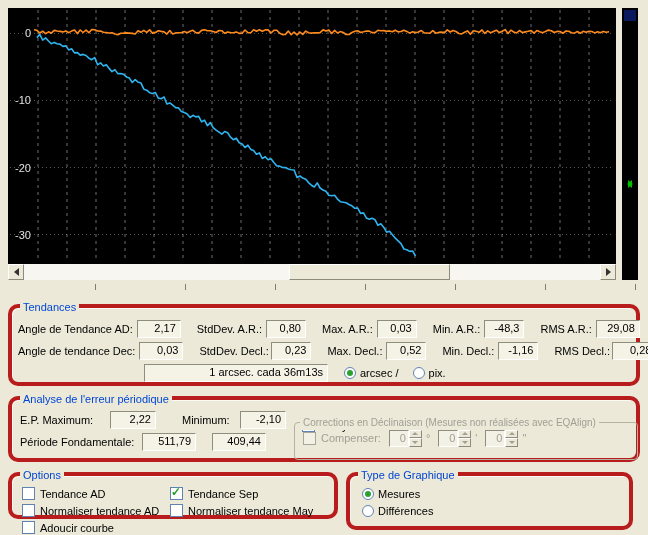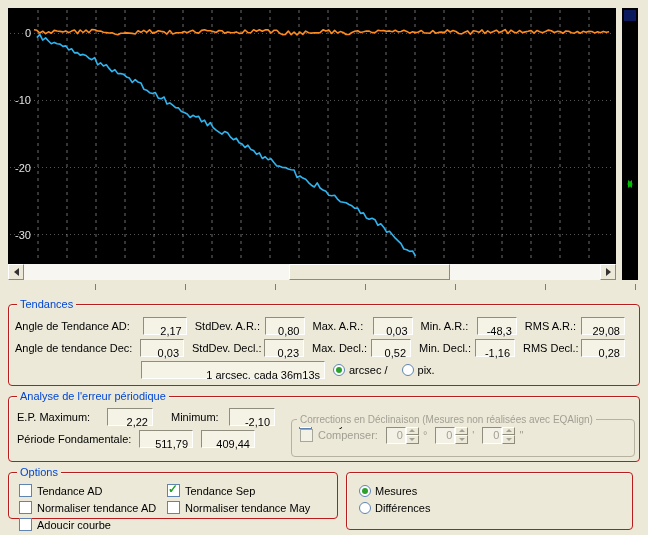--- a/index.html
+++ b/index.html
@@ -13,27 +13,27 @@
 .gtri.l{border-right:5px solid #00BE00;margin-right:-2px}
 .gtri.r{border-left:5px solid #00BE00;margin-left:-2px}
 .hscroll{position:absolute;left:8px;top:264px;width:608px;height:16px;display:flex;background:#F7F6F1}
 .sb-btn{width:16px;height:16px;background:#ECE9D8;border:1px solid;border-color:#FFF #8D8B7B #8D8B7B #FFF;display:flex;align-items:center;justify-content:center;flex:none;cursor:pointer}
 .sb-track{position:relative;flex:1}
 .sb-thumb{position:absolute;left:46%;width:28%;top:0;height:16px;background:#ECE9D8;border:1px solid;border-color:#FFF #8D8B7B #8D8B7B #FFF}
 .tri-l{width:0;height:0;border:4px solid transparent;border-right:5px solid #333;margin-left:-4px}
 .tri-r{width:0;height:0;border:4px solid transparent;border-left:5px solid #333;margin-right:-4px}
 .ruler{position:absolute;left:8px;top:284px;width:632px;height:10px}
 .tick{position:absolute;top:0;width:1px;height:6px;background:#7F7D6B}
-.gbox{position:absolute;border:1px solid #b91c1c;border-radius:4px;box-shadow:inset 1px 1px 0 rgba(255,255,255,.75)}
+.gbox{position:absolute;border:4px solid #b91c1c;border-radius:10px;box-shadow:inset 1px 1px 0 rgba(255,255,255,.75)}
 .gtitle{position:absolute;top:-8px;left:8px;background:#ECE9D8;padding:0 3px;color:#0046D5;line-height:14px;white-space:nowrap}
 .gtitle.gray{color:#A19F93}
 .trow{display:flex;align-items:center;height:22px;padding:0 6px;white-space:nowrap}
 .g-tend{left:8px;top:304px;width:632px;height:82px;padding-top:10px}
 .lbl{margin-right:4px;white-space:nowrap}
-.field{height:18px;line-height:15px;background:#F5F2E6;border:1px solid;border-color:#8F8D7D #FFF #FFF #8F8D7D;padding:6px 4px;text-align:right;margin-right:8px;flex:none}
+.field{height:18px;line-height:15px;background:#F5F2E6;border:1px solid;border-color:#8F8D7D #FFF #FFF #8F8D7D;padding:0 4px;text-align:right;margin-right:16px;flex:none}
 .field.center{text-align:right}
 .lw1{width:128px}.lw2{width:68px}.lw3{width:58px}.lw4{width:54px}.lw5{width:54px}
 .fw1{width:44px}.fw2{width:40px}.fw5{width:44px}
 .radrow,.cbrow{display:flex;align-items:center;white-space:nowrap;cursor:default}
 .radio{width:12px;height:12px;border-radius:50%;background:#FFF;border:1px solid #5F84B4;margin-right:4px;position:relative;flex:none}
 .radio.on::after{content:"";position:absolute;left:2px;top:2px;width:6px;height:6px;border-radius:50%;background:#2DA12D}
 .cb{width:13px;height:13px;background:#FFF;border:1px solid #5F84B4;margin-right:5px;position:relative;flex:none}
 .cb.on::after{content:"✓";position:absolute;left:0;top:-3px;font-size:12px;font-weight:bold;color:#21A121}
 .g-ana{left:8px;top:396px;width:632px;height:66px;padding-top:9px}
 .arow{display:flex;align-items:center;height:22px;padding:0 8px;white-space:nowrap}
@@ -255,20 +255,21 @@
     </div>
     <div class="orow">
       <label class="cbrow ocol1">
         <span class="cb"></span>
         <span>Adoucir courbe</span>
       </label>
     </div>
   </div>
 
   <div class="gbox g-typ">
+    <span class="gtitle">Type de Graphique</span>
     <div class="trow2">
       <label class="radrow">
         <span class="radio on"></span>
         <span>Mesures</span>
       </label>
     </div>
     <div class="trow2">
       <label class="radrow">
         <span class="radio"></span>
         <span>Différences</span>

